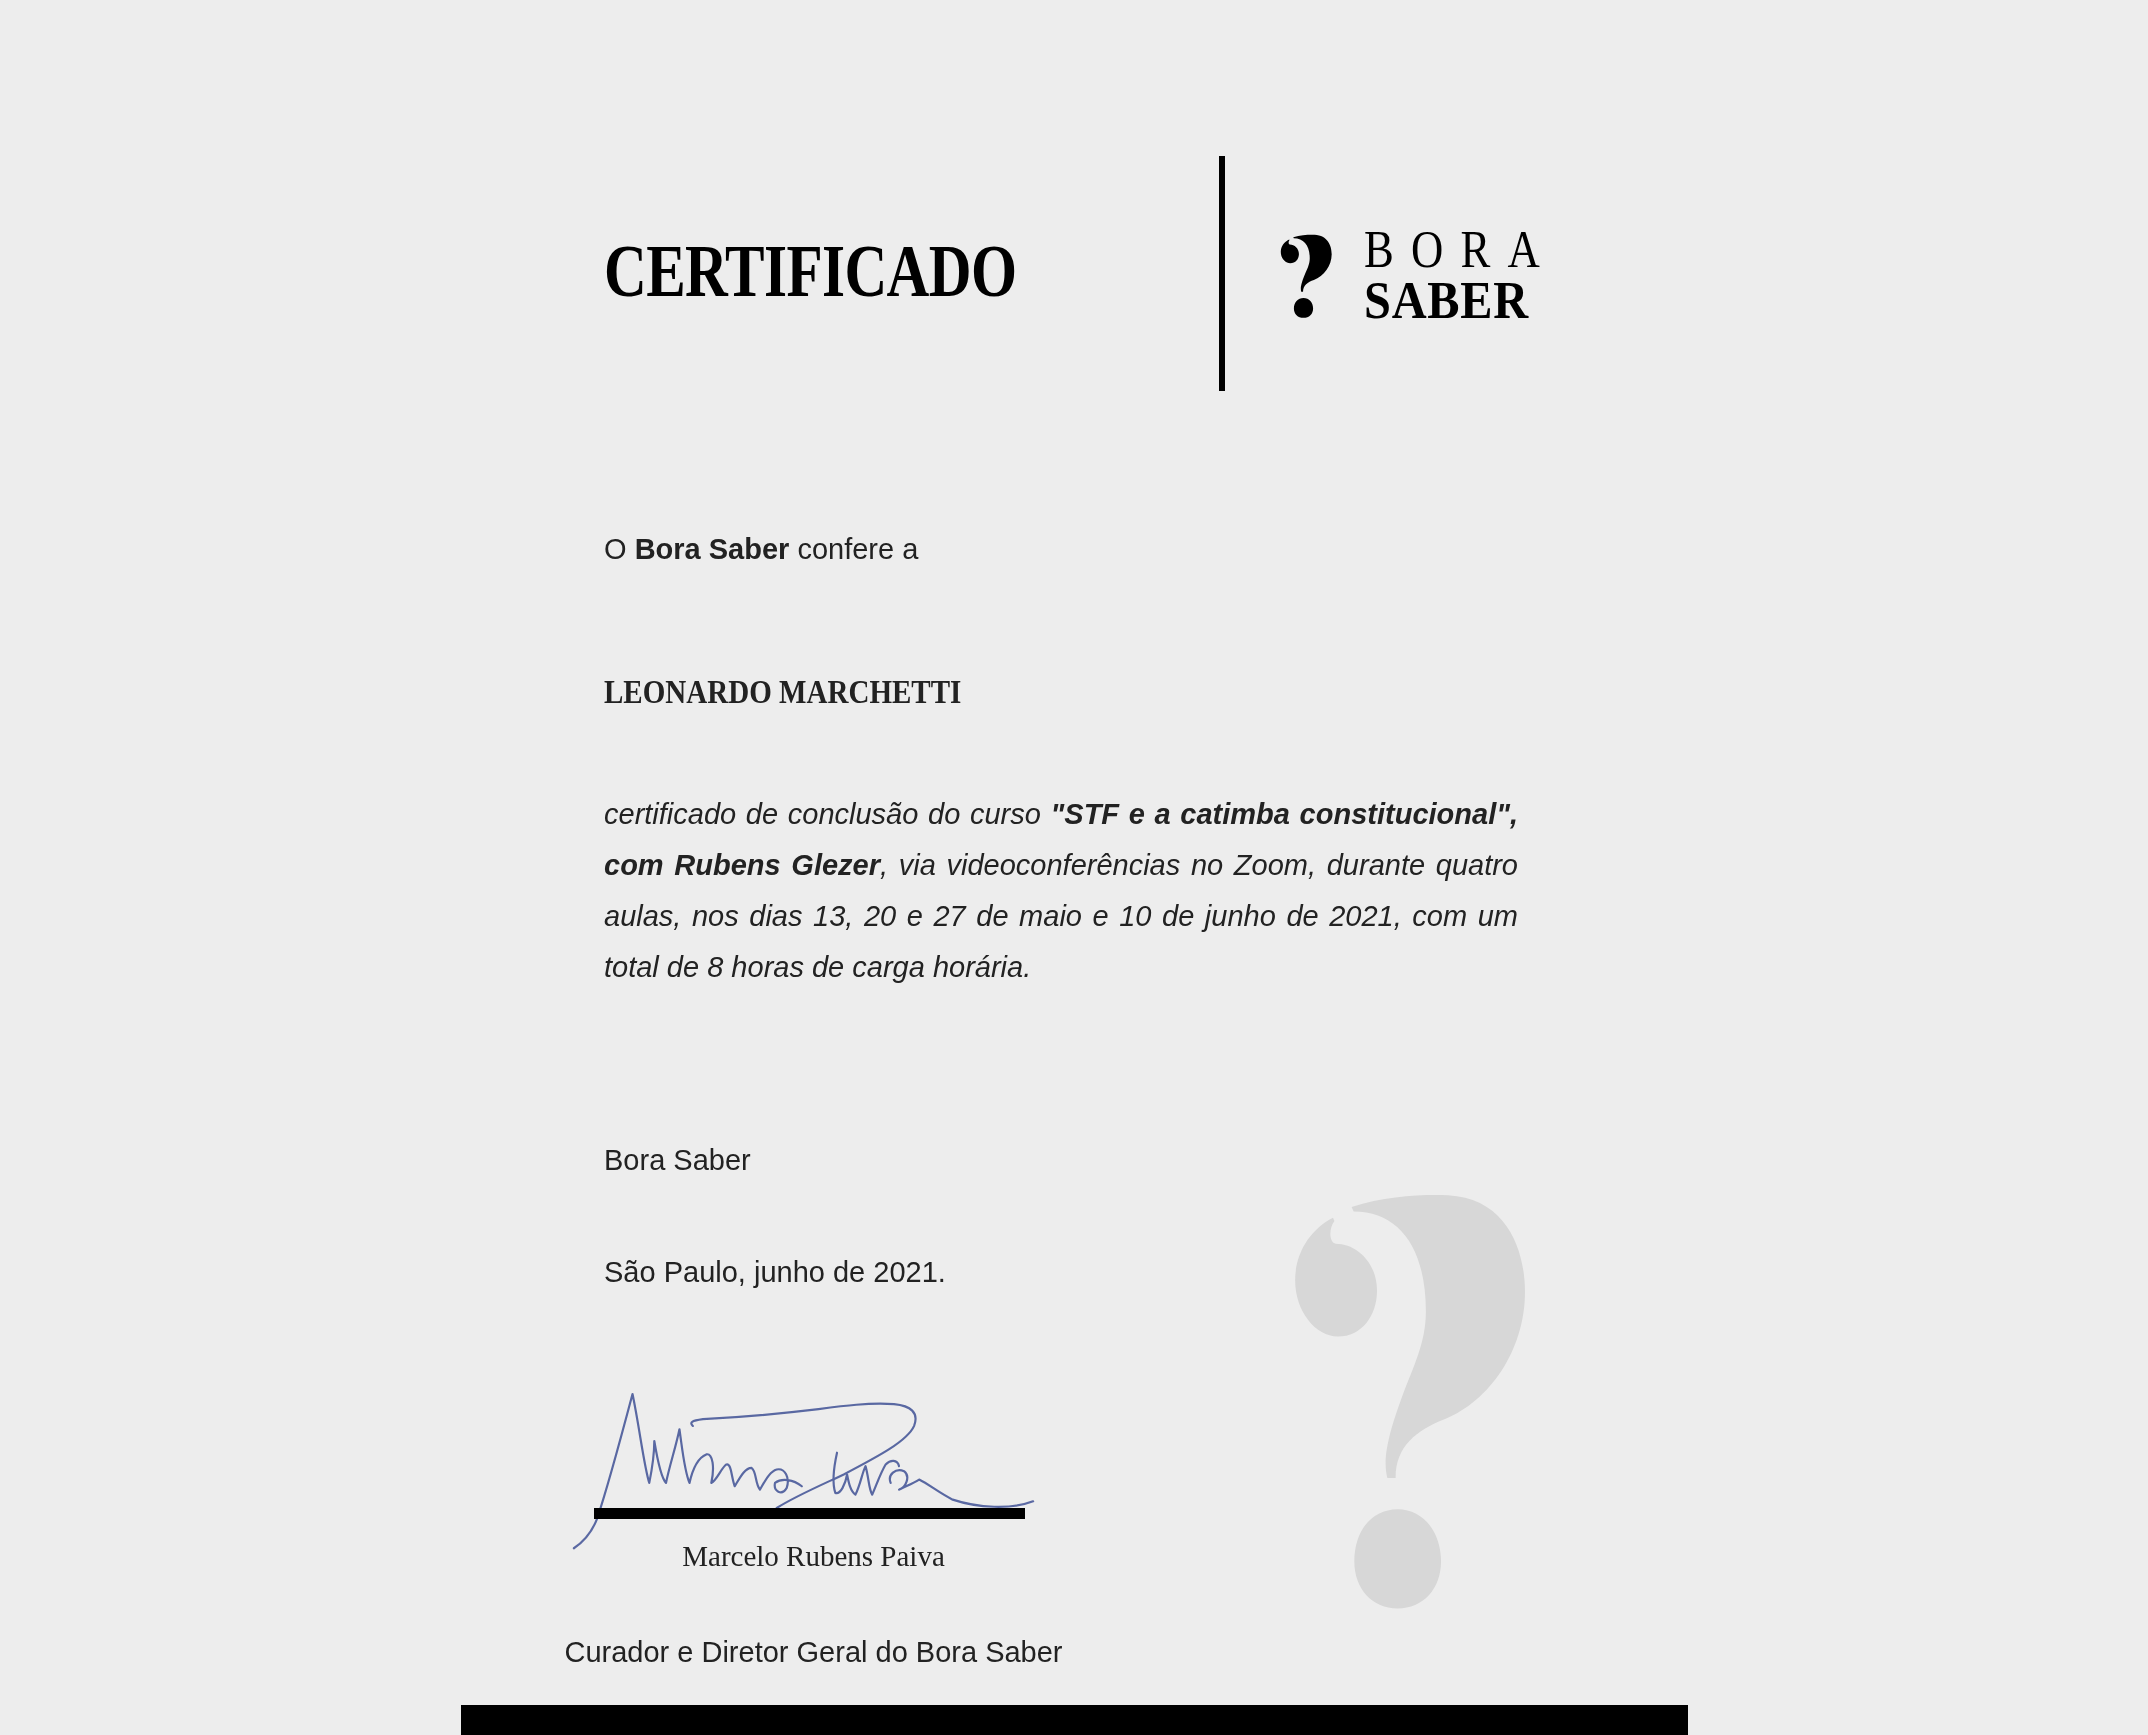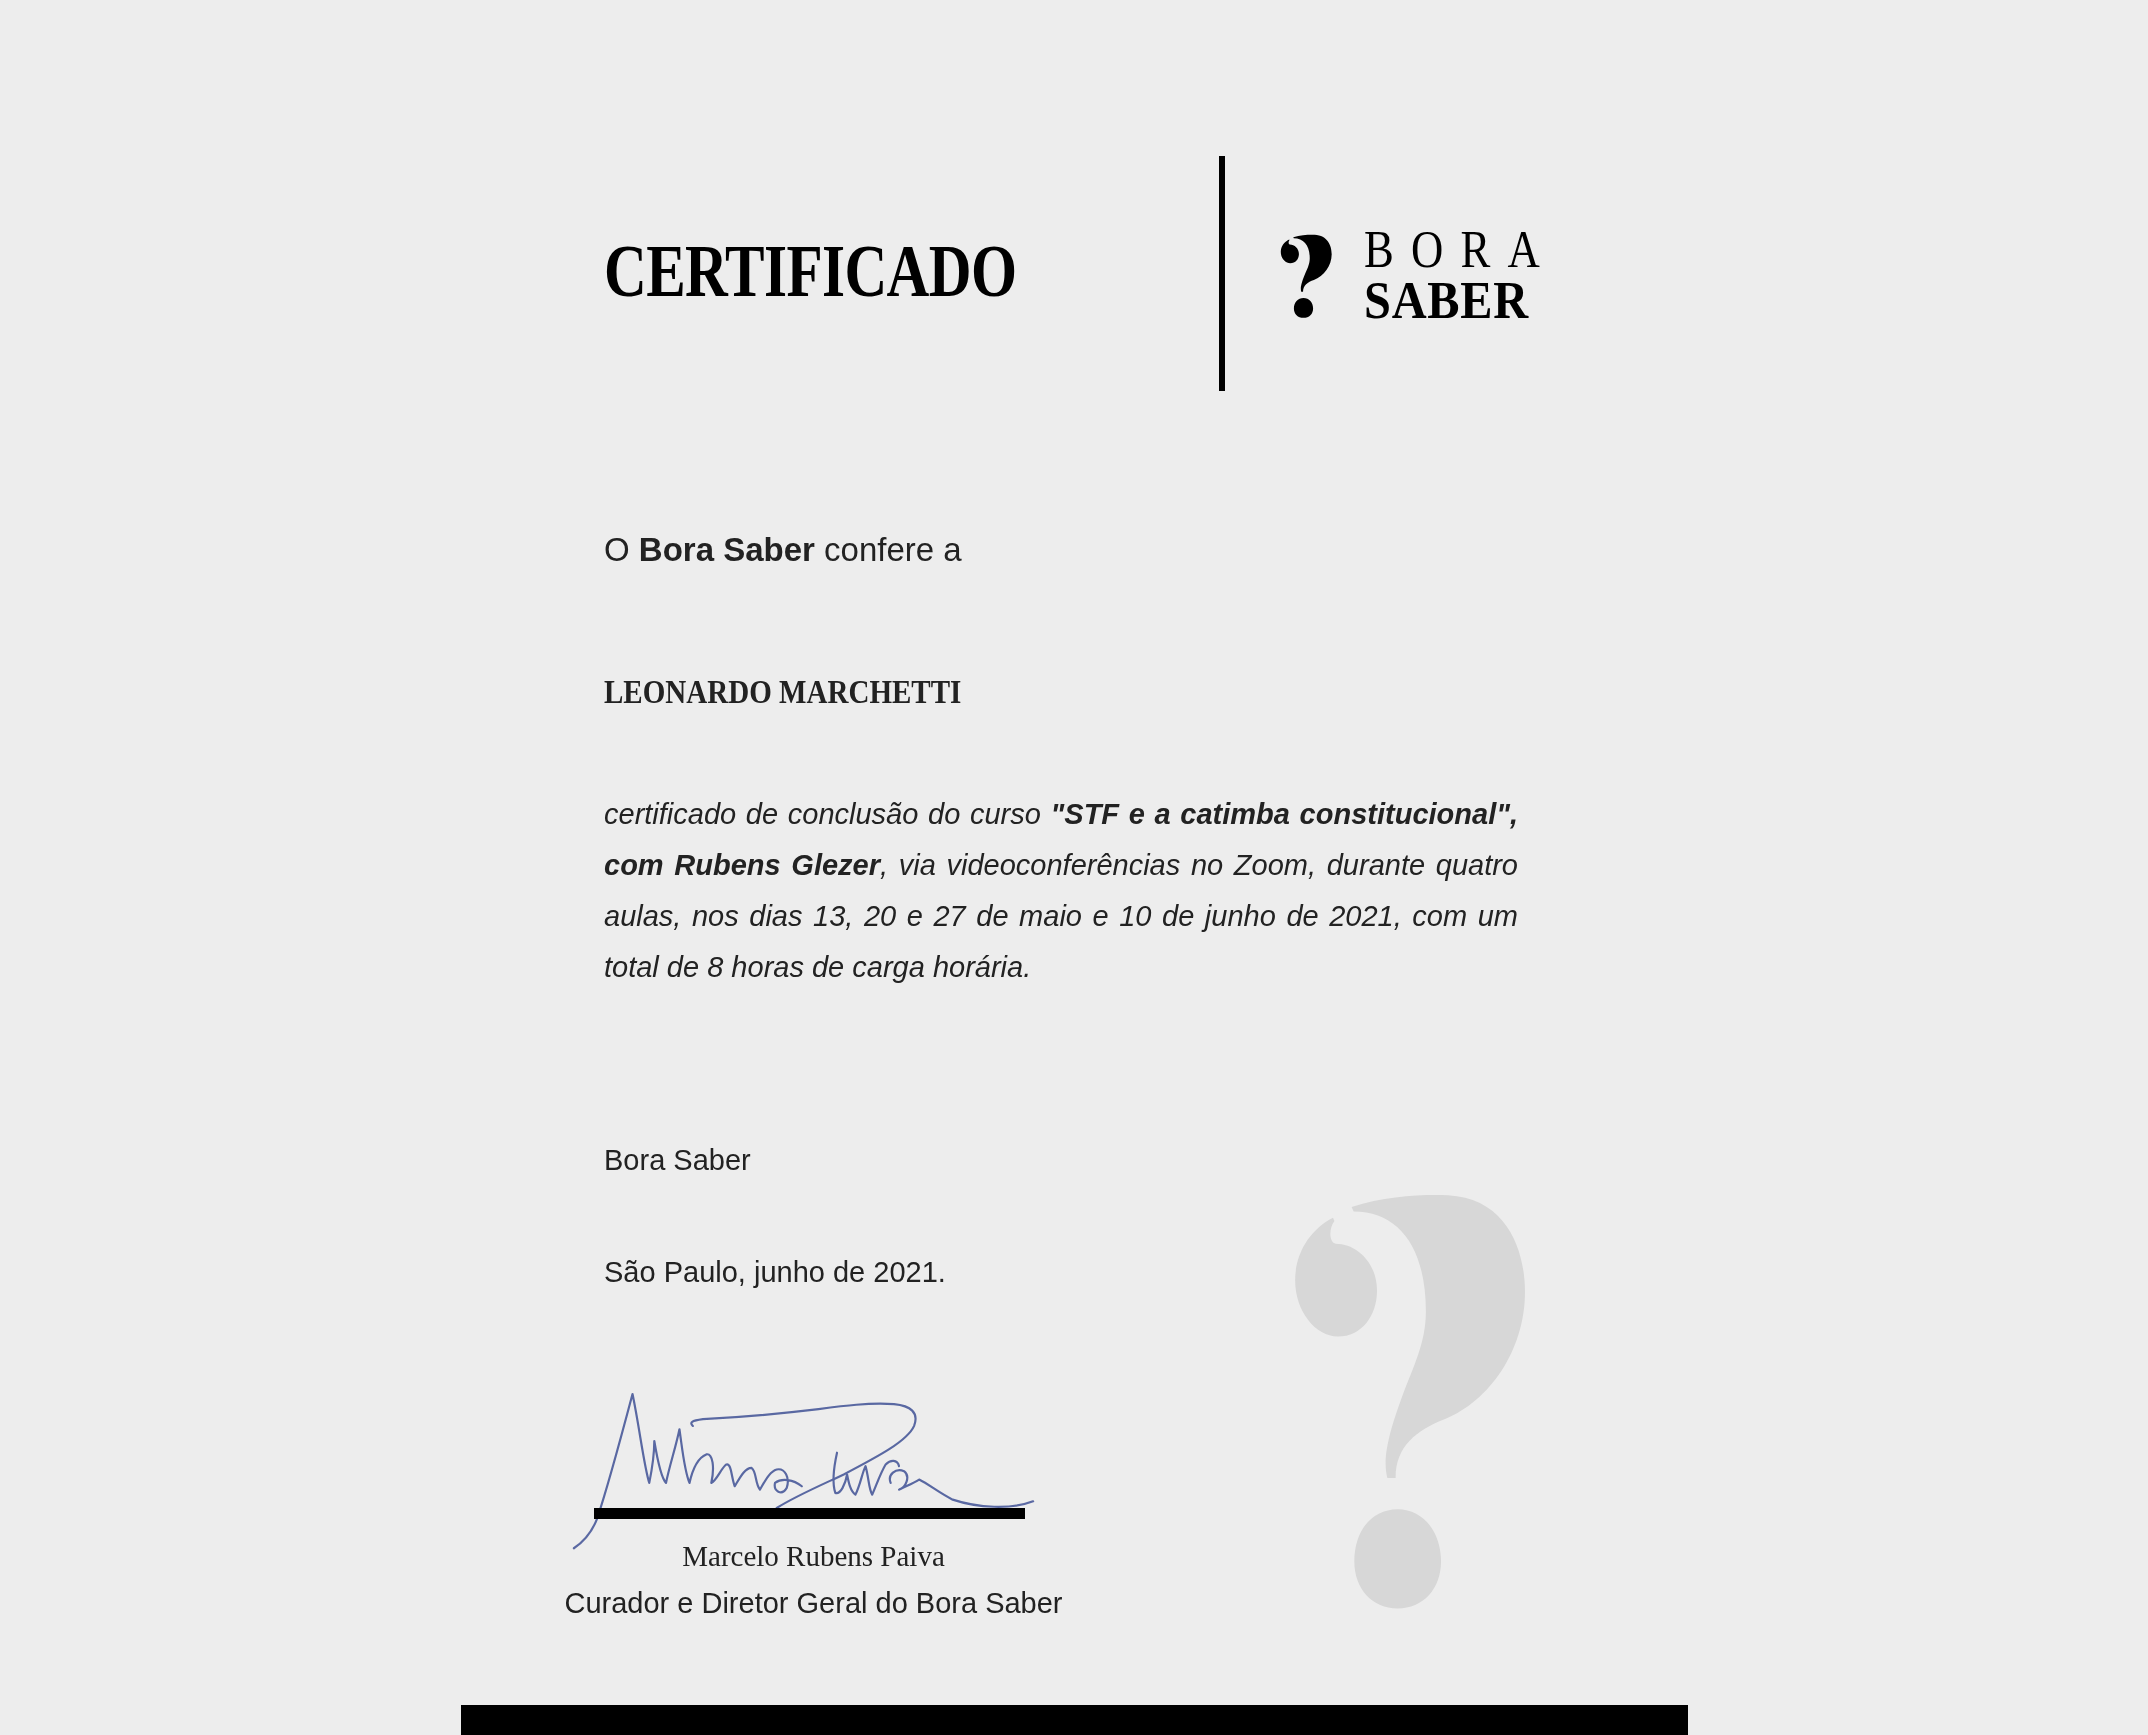--- a/index.html
+++ b/index.html
@@ -66,21 +66,21 @@
     letter-spacing: 0.8px;
     color: #000;
     white-space: nowrap;
     transform: scaleX(0.93);
     transform-origin: left top;
   }
 
   .confere {
     left: 604px;
     top: 524px;
-    font-size: 33px;
+    font-size: 29px;
     line-height: 51px;
     white-space: nowrap;
   }
   .confere b { font-weight: bold; }
 
   .recipient {
     left: 604px;
     top: 676px;
     font-family: "Liberation Serif", serif;
     font-weight: bold;
@@ -141,21 +141,21 @@
   }
   .signer {
     left: 520px;
     width: 587px;
     text-align: center;
     font-size: 29px;
     line-height: 38px;
     white-space: nowrap;
   }
   .signer-name { top: 1537px; font-family: Liberation Serif, serif; }
-  .signer-role { top: 1584px; }
+  .signer-role { top: 1633px; }
 
   .footer-bar {
     left: 461px;
     top: 1705px;
     width: 1227px;
     height: 30px;
     background: #000;
   }
 </style>
 </head>

